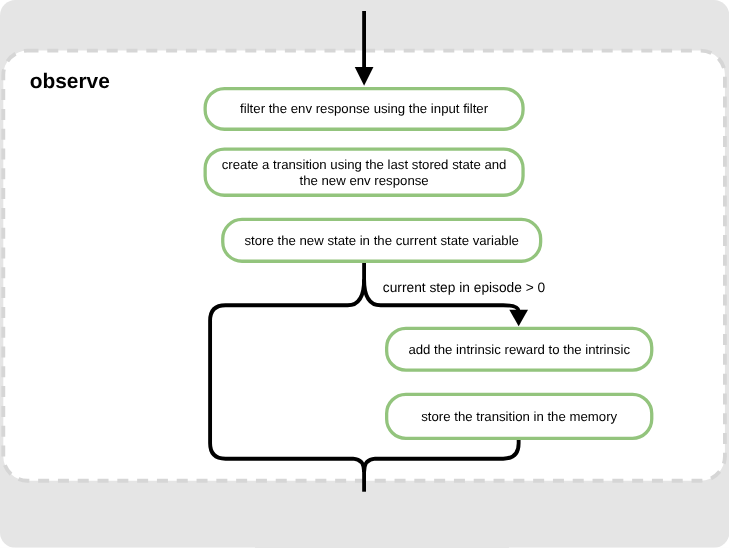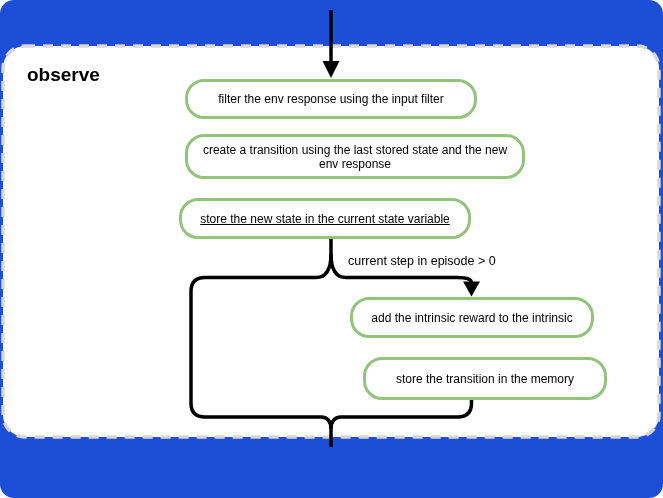--- a/index.html
+++ b/index.html
@@ -1,20 +1,20 @@
 <!DOCTYPE html>
 <html><head>
 <meta charset="utf-8">
 <style>
   html, body { margin: 0; padding: 0; background: #ffffff; }
   .canvas {
     position: relative;
     width: 663px;
     height: 498px;
-    background: #1d4ed8;
+    background: #e5e5e5;
     border-radius: 14px;
     overflow: hidden;
     font-family: "Liberation Sans", sans-serif;
   }
   .layer {
     position: absolute;
     left: 0; top: 0;
     width: 663px; height: 498px;
   }
   .panel-rect {
@@ -45,24 +45,24 @@
     display: flex;
     align-items: center;
     justify-content: center;
     text-align: center;
     font-size: 12px;
     line-height: 14px;
     color: #000000;
     padding: 0 6px;
   }
   .n1 { left: 185px; top: 79px;  width: 292px; height: 40px; }
-  .n2 { left: 185px; top: 134px; width: 340px; height: 45px; }
-  .n3 { left: 179px; top: 198px; width: 292px; height: 41px; text-decoration: underline; }
+  .n2 { left: 185px; top: 134px; width: 292px; height: 45px; }
+  .n3 { left: 201px; top: 198px; width: 292px; height: 41px; }
   .n4 { left: 350px; top: 297px; width: 244px; height: 41px; }
-  .n5 { left: 350px; top: 357px; width: 244px; height: 43px; margin-left: 13px; }
+  .n5 { left: 350px; top: 357px; width: 244px; height: 43px; }
   .edge-label {
     position: absolute;
     left: 348px; top: 254px;
     font-size: 12.5px;
     font-weight: normal;
     color: #000000;
     white-space: nowrap;
   }
 </style>
 </head>

